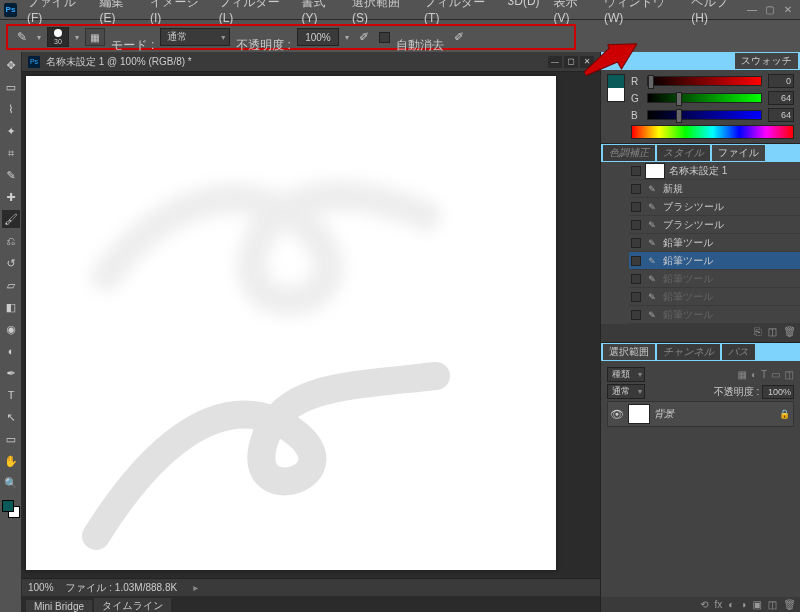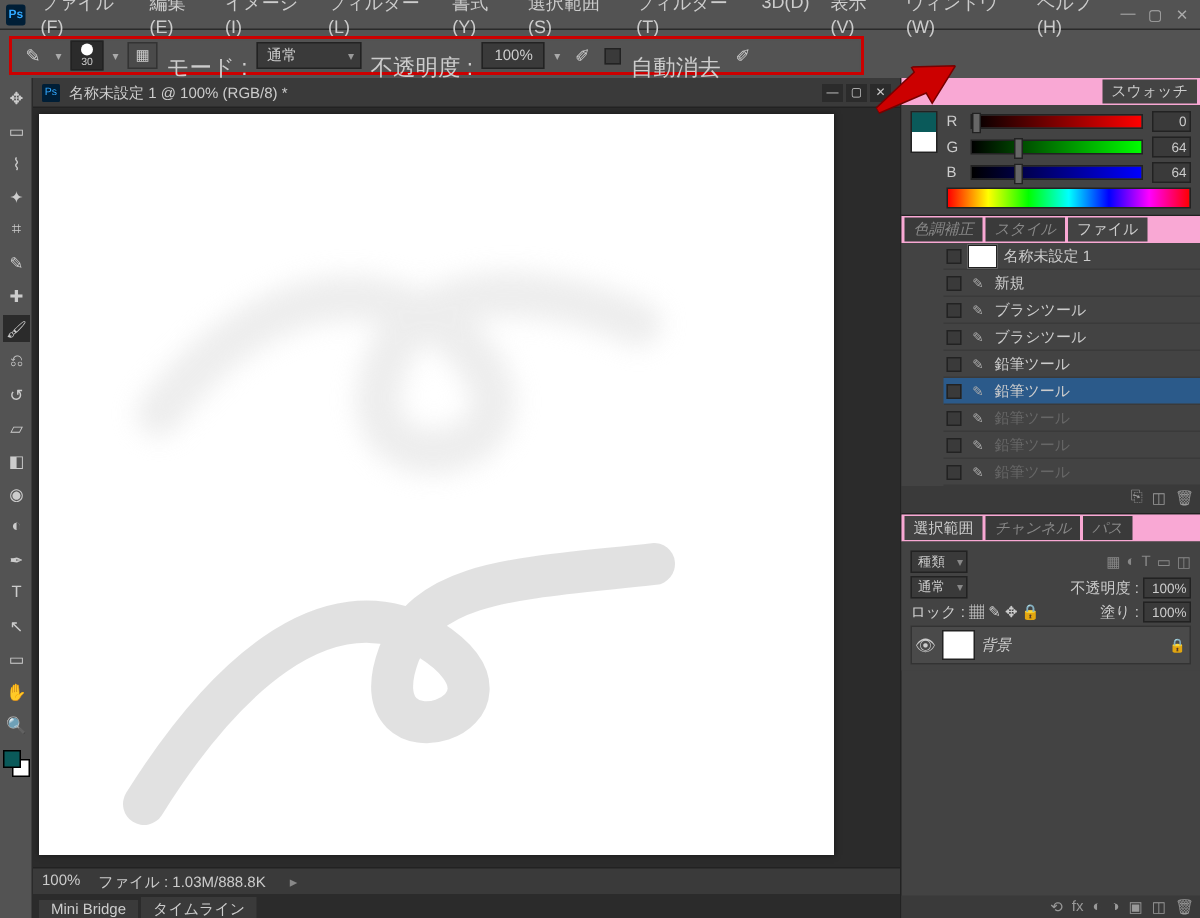--- a/index.html
+++ b/index.html
@@ -18,21 +18,21 @@
   .optbar { height: 100%; background: #535353; display: flex; align-items: center; gap: 6px; padding: 0 4px; font-size: 11px; }
   .opt-ico { width: 18px; height: 18px; display: flex; align-items: center; justify-content: center; color: #ccc; font-size: 12px; }
   .opt-dd { font-size: 8px; color: #aaa; }
   .brush-preview { width: 22px; height: 20px; background: #2b2b2b; border: 1px solid #222; display: flex; flex-direction: column; align-items: center; justify-content: center; font-size: 7px; line-height: 1; }
   .brush-dot { width: 8px; height: 8px; background: #fff; border-radius: 50%; margin-bottom: 1px; }
   .opt-btn { width: 20px; height: 18px; border: 1px solid #333; background: #4a4a4a; display: flex; align-items: center; justify-content: center; font-size: 10px; }
   .opt-select { background: #3a3a3a; border: 1px solid #222; height: 18px; padding: 0 18px 0 6px; display: flex; align-items: center; position: relative; min-width: 70px; font-size: 10px; }
   .opt-select::after { content: "▾"; position: absolute; right: 4px; font-size: 8px; color: #999; }
   .opt-input { background: #3a3a3a; border: 1px solid #222; height: 18px; width: 42px; display: flex; align-items: center; justify-content: center; font-size: 10px; }
   .opt-check { width: 11px; height: 11px; border: 1px solid #222; background: #3a3a3a; }
-  .label { font-size: 15px; margin-top: 16px; }
+  .label { font-size: 12px; margin-top: 16px; }
 
   
   .main { display: flex; height: 564px; }
   .toolbox { width: 22px; background: #535353; display: flex; flex-direction: column; gap: 4px; padding: 4px 2px; border-right: 1px solid #2a2a2a; }
   .tool { width: 18px; height: 18px; display: flex; align-items: center; justify-content: center; font-size: 11px; color: #ccc; }
   .tool.active { background: #2b2b2b; }
   .color-swatches { margin-top: 4px; position: relative; width: 18px; height: 18px; }
   .fg { position: absolute; width: 12px; height: 12px; background: #0a5a5a; border: 1px solid #000; top: 0; left: 0; z-index: 2; }
   .bg { position: absolute; width: 12px; height: 12px; background: #fff; border: 1px solid #000; bottom: 0; right: 0; }
 
@@ -43,21 +43,21 @@
   .doc-tab .wctl div { width: 14px; height: 12px; background: #2b2b2b; display: flex; align-items: center; justify-content: center; font-size: 8px; }
   .canvas-wrap { flex: 1; display: flex; align-items: flex-start; justify-content: flex-start; padding: 4px; background: #2b2b2b; overflow: hidden; }
   .canvas { width: 530px; height: 494px; background: #fff; position: relative; box-shadow: 0 0 4px rgba(0,0,0,.5); }
   .status { height: 18px; background: #3a3a3a; display: flex; align-items: center; padding: 0 6px; font-size: 10px; gap: 12px; border-top: 1px solid #222; }
   .tabs-bottom { height: 20px; background: #2b2b2b; display: flex; align-items: center; gap: 2px; padding: 2px 4px; }
   .tabs-bottom span { background: #3a3a3a; padding: 1px 8px; font-size: 10px; }
 
   
   .panels { width: 200px; background: #434343; display: flex; flex-direction: column; font-size: 10px; border-left: 1px solid #222; }
   .panel { border-bottom: 1px solid #222; }
-  .panel-tabs { height: 18px; background: #f9a8d4; display: flex; align-items: center; padding-left: 2px; }
+  .panel-tabs { height: 18px; background: #7dd3fc; display: flex; align-items: center; padding-left: 2px; }
   .panel-tabs span { padding: 1px 6px; font-size: 10px; background: #434343; margin-right: 2px; }
   .panel-tabs span.inactive { background: #3a3a3a; color: #888; font-style: italic; }
   .panel-body { padding: 4px 6px; background: #434343; }
 
   .color-row { display: flex; align-items: center; gap: 6px; margin-bottom: 3px; }
   .color-row .ch { width: 10px; }
   .slider { flex: 1; height: 10px; position: relative; border: 1px solid #222; }
   .slider.r { background: linear-gradient(to right, #000, #f00); }
   .slider.g { background: linear-gradient(to right, #000, #0f0); }
   .slider.b { background: linear-gradient(to right, #000, #00f); }
@@ -326,33 +326,20 @@
             <span>◫</span>
           </div>
         </div>
         <div class="layers-opts">
           <div class="sm-select"><span>通常</span></div>
           <div>
             <span>不透明度 :</span>
             <span class="val" style="display:inline-block;width:32px;">100%</span>
           </div>
         </div>
-        <div class="layers-opts">
-          <div>
-            <span>ロック :</span>
-            <span>▦</span>
-            <span>✎</span>
-            <span>✥</span>
-            <span>🔒</span>
-          </div>
-          <div>
-            <span>塗り :</span>
-            <span class="val" style="display:inline-block;width:32px;">100%</span>
-          </div>
-        </div>
         <div class="layer-row">
           <span class="eye">👁</span>
           <div class="lthumb"></div>
           <span class="lname">背景</span>
           <span class="lock">🔒</span>
         </div>
       </div>
       <div class="panel-footer" style="margin-top:auto;">
         <span>⟲</span>
         <span>fx</span>

